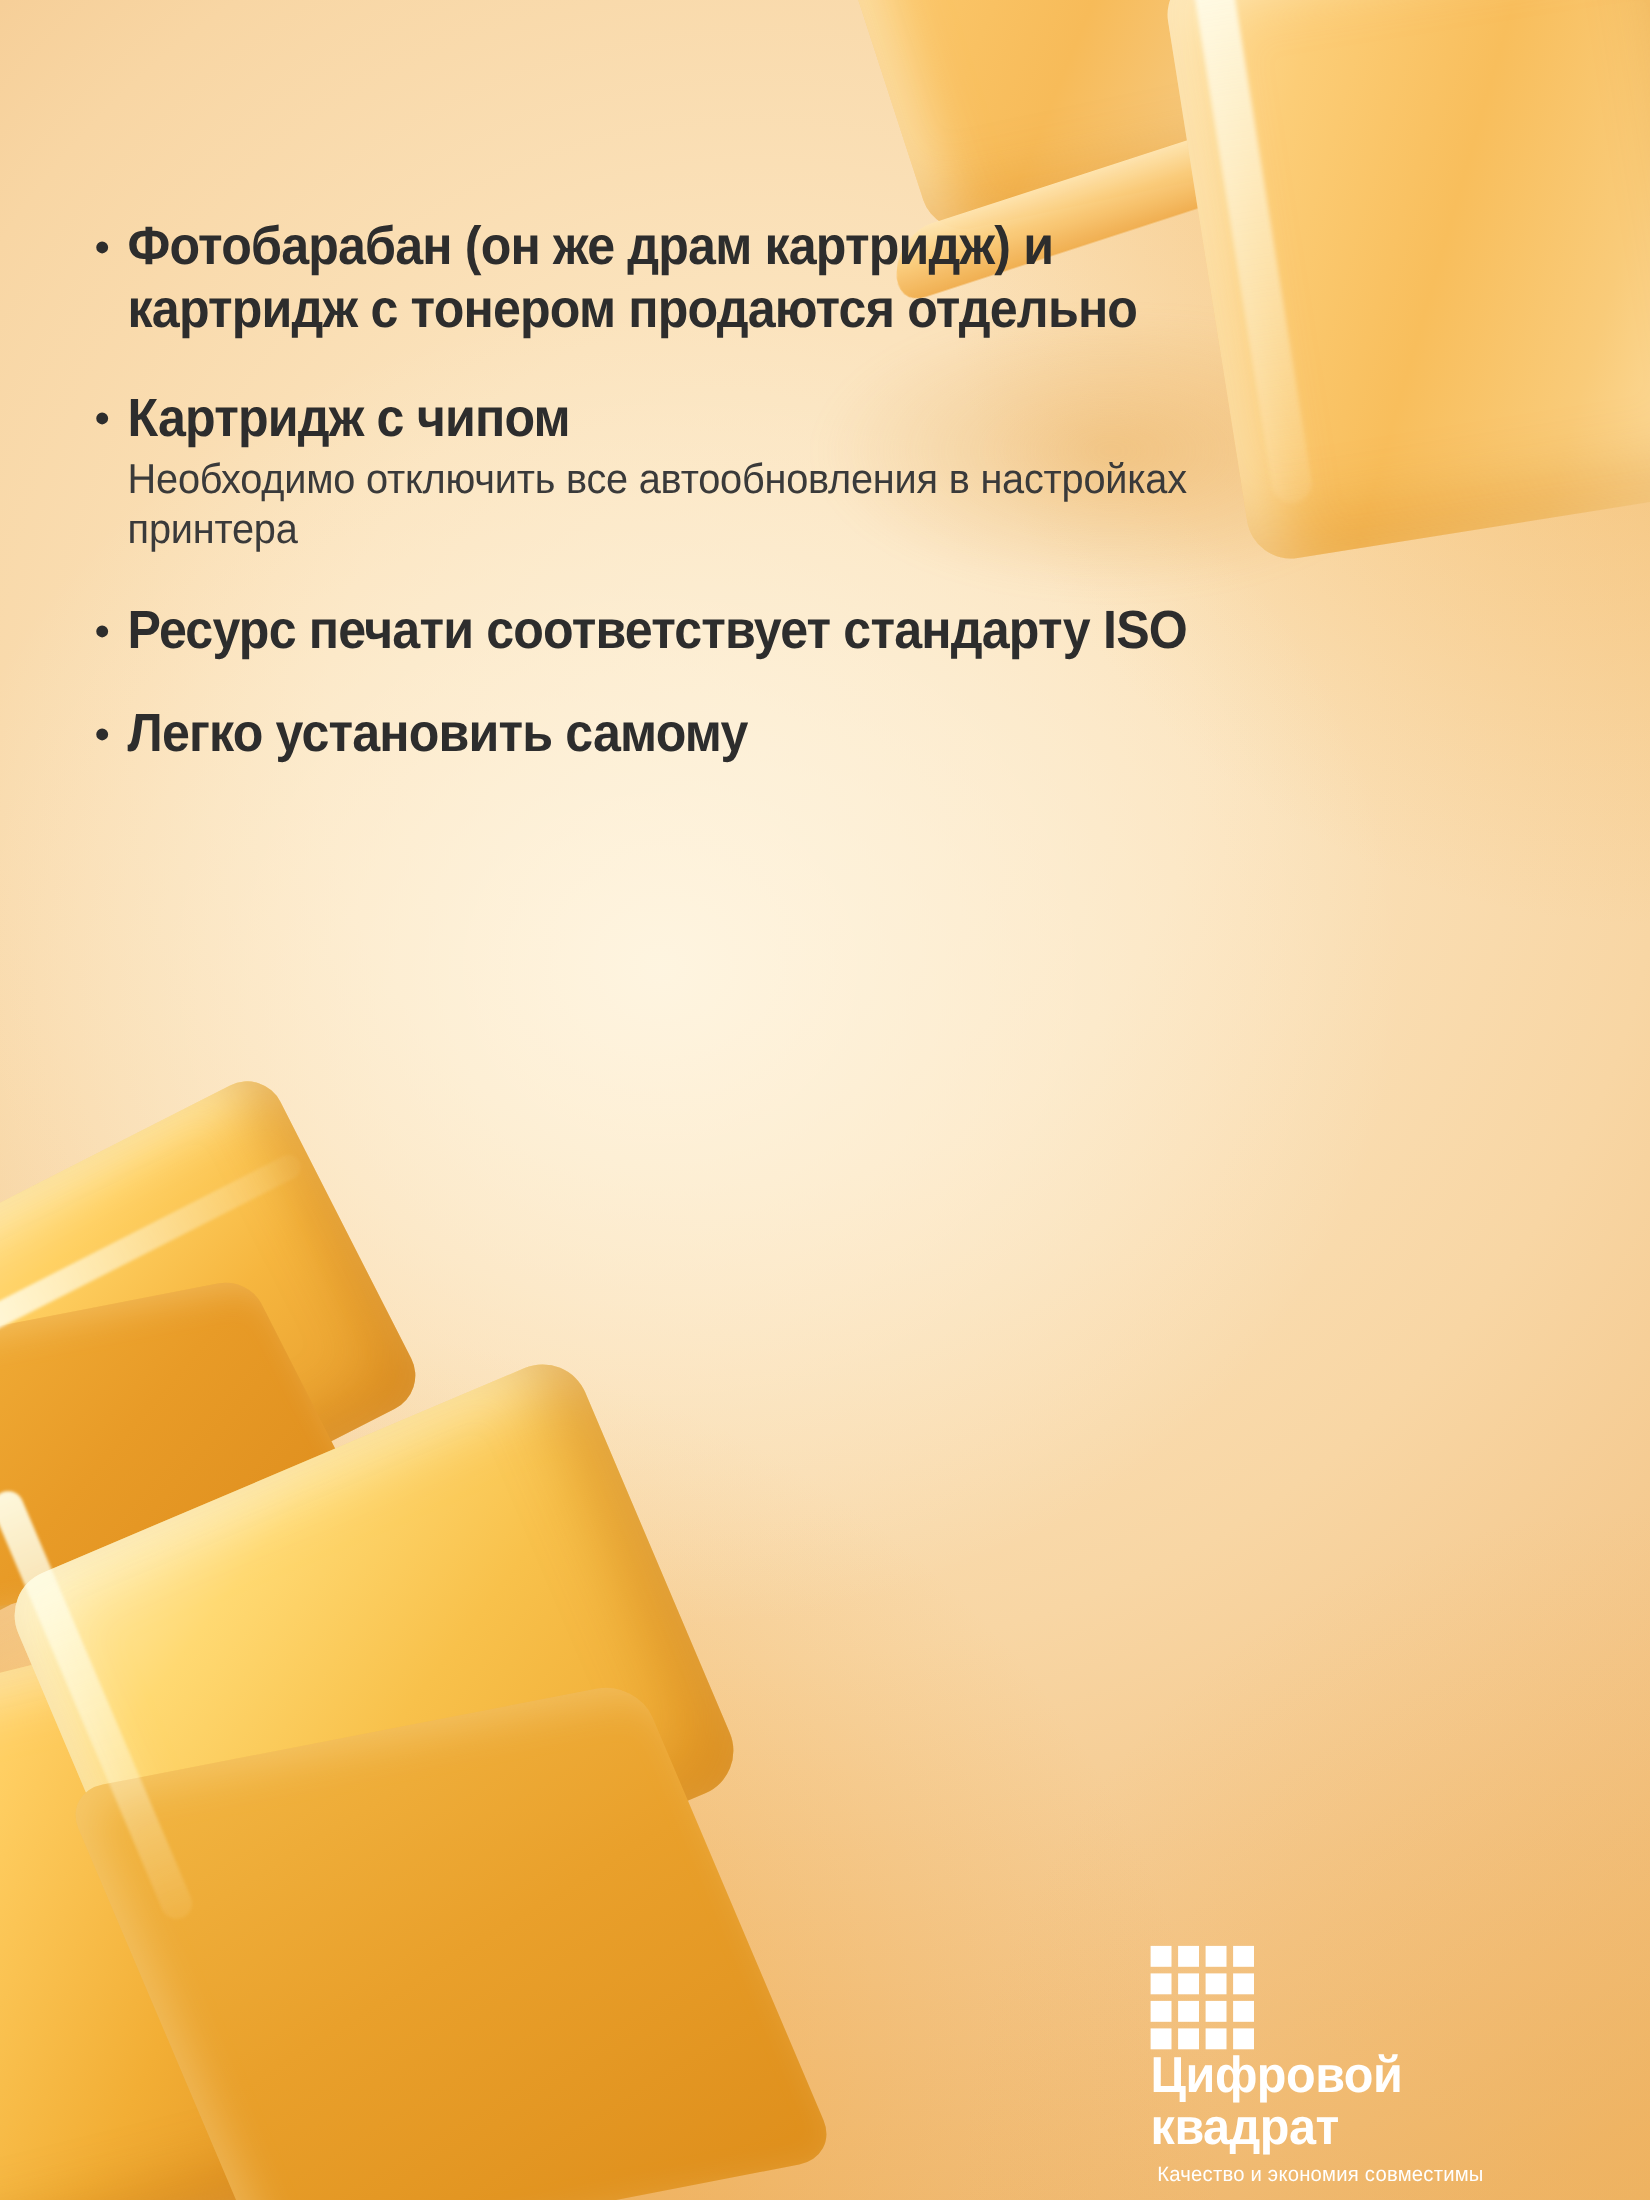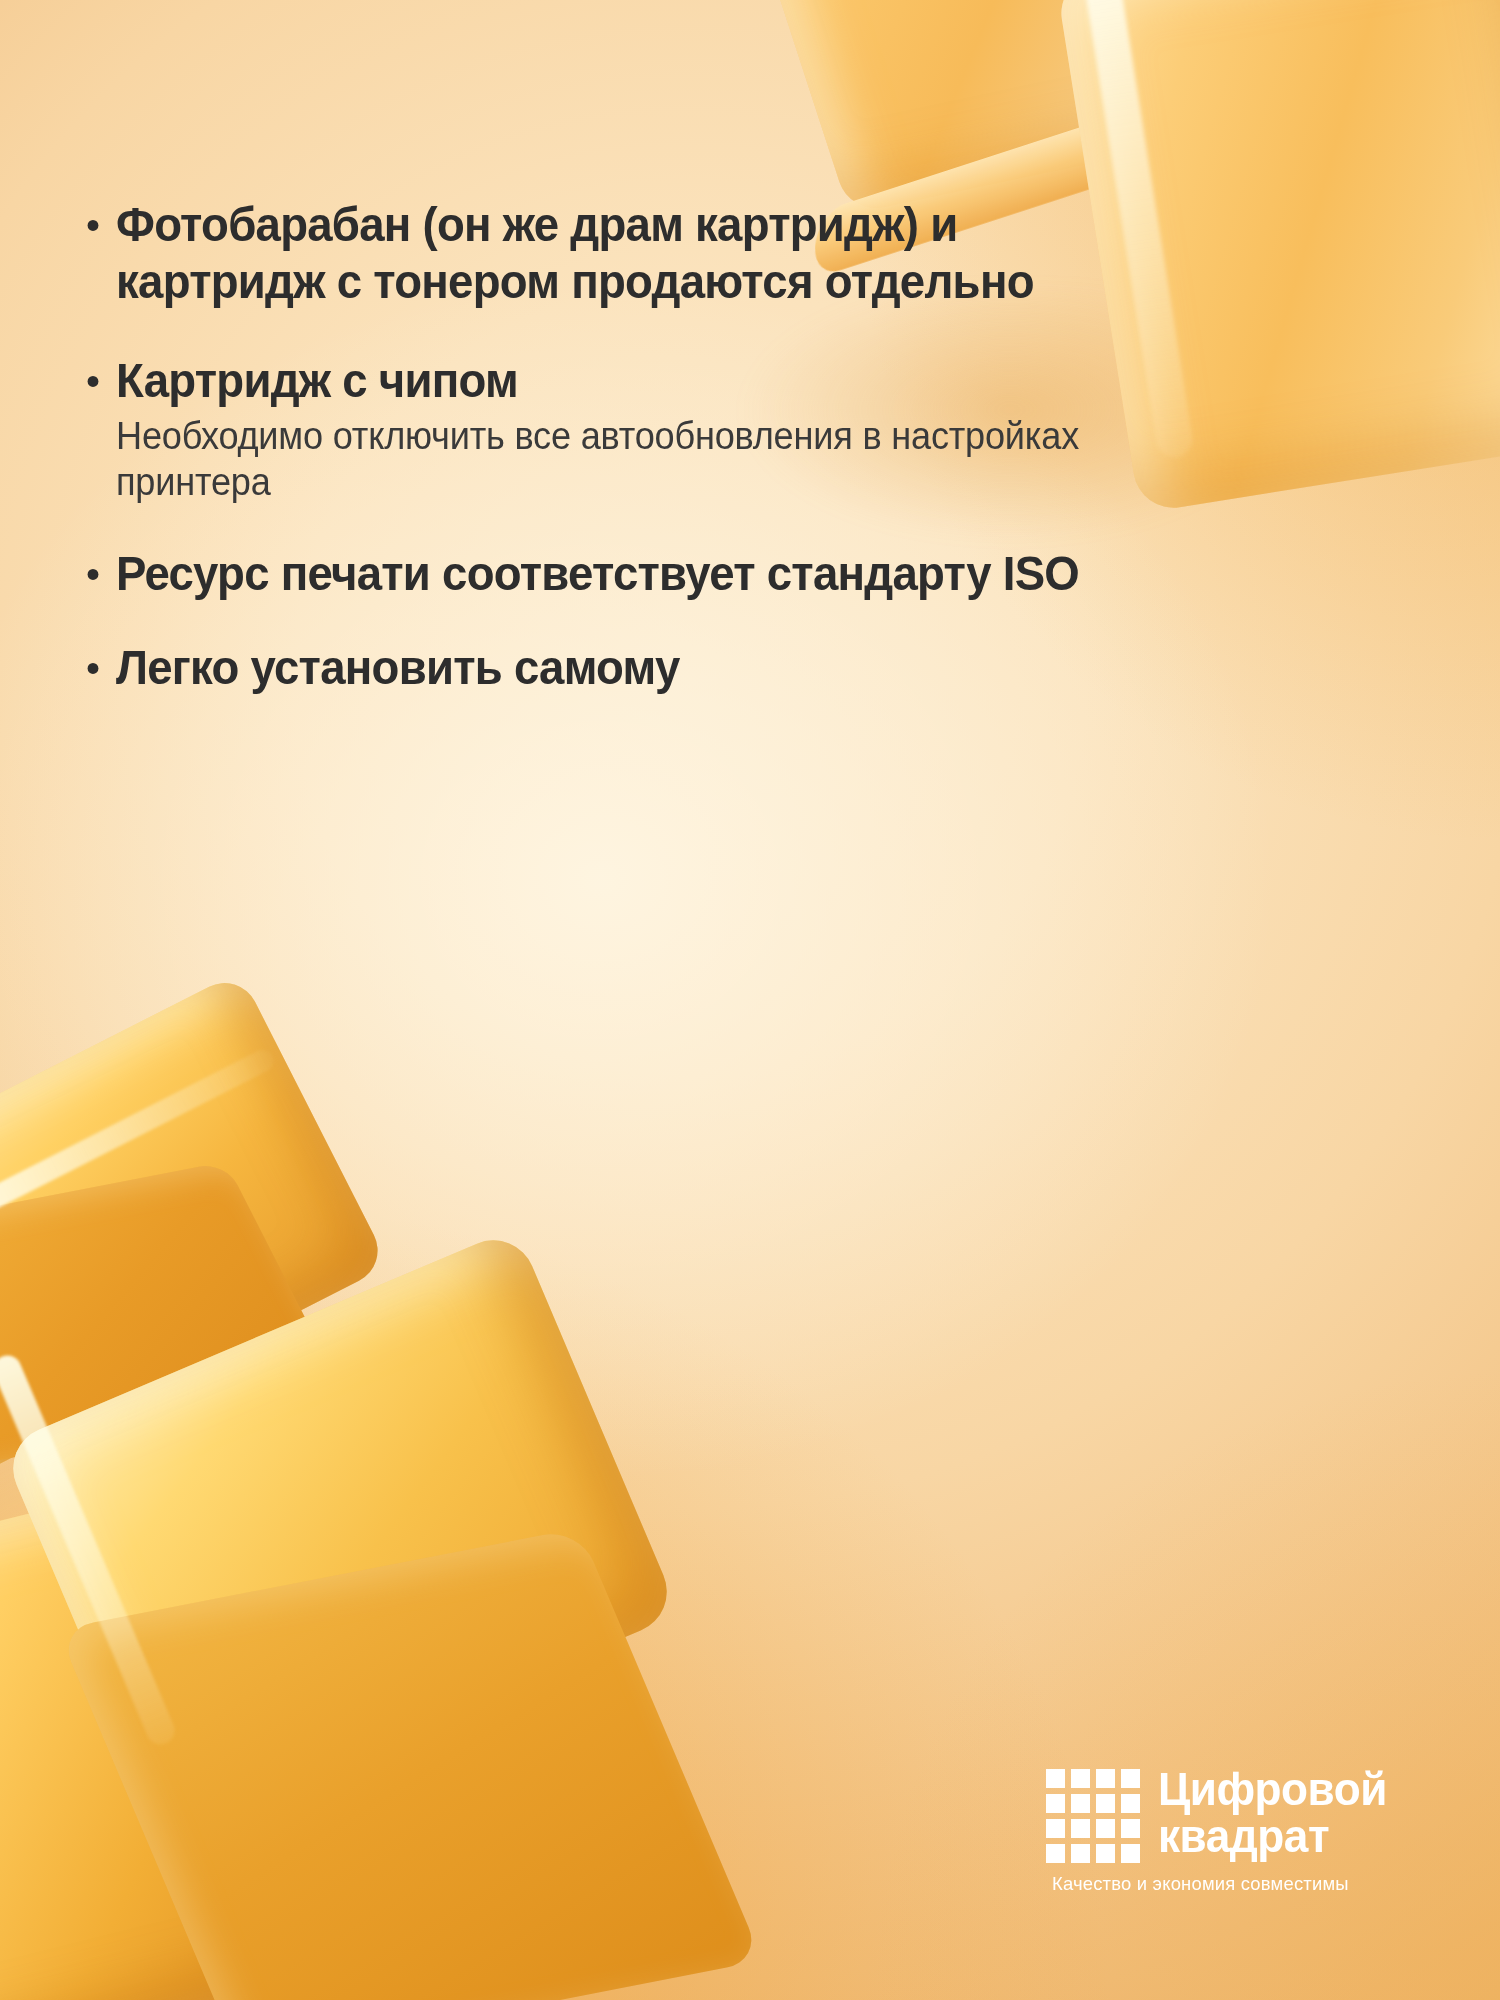--- a/index.html
+++ b/index.html
@@ -180,21 +180,21 @@
   .b3{margin-bottom:36px;}
 
   
   .logo{
     position:absolute;
     left:1046px;top:1766px;
     display:flex;
     flex-direction:column;
     align-items:flex-start;
   }
-  .logo-row{display:flex;align-items:flex-start;}
+  .logo-row{display:flex;align-items:flex-start;flex-direction:column;}
   .logo-grid{
     display:grid;
     grid-template-columns:repeat(4,19px);
     grid-template-rows:repeat(4,19px);
     gap:6px;
     margin-right:18px;
     margin-top:3px;
   }
   .logo-grid i{display:block;width:19px;height:19px;background:#ffffff;}
   .logo-words{

